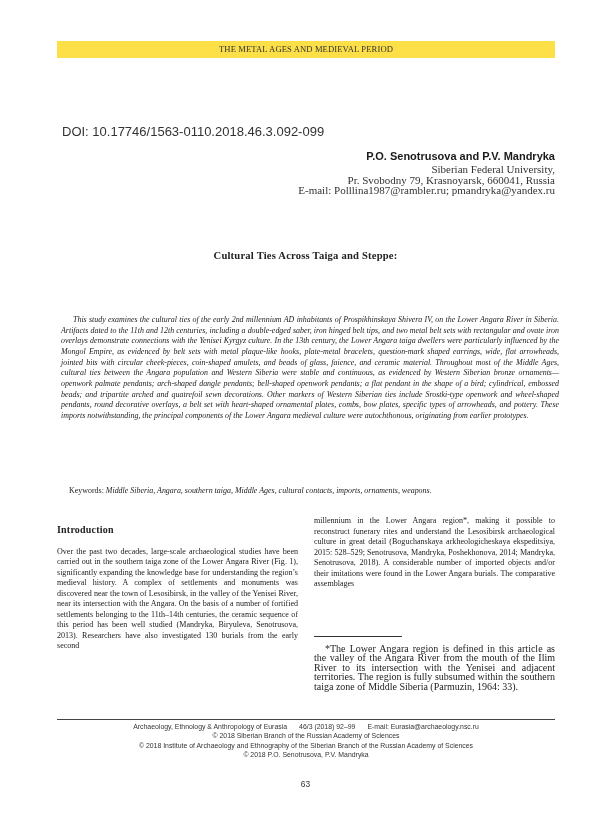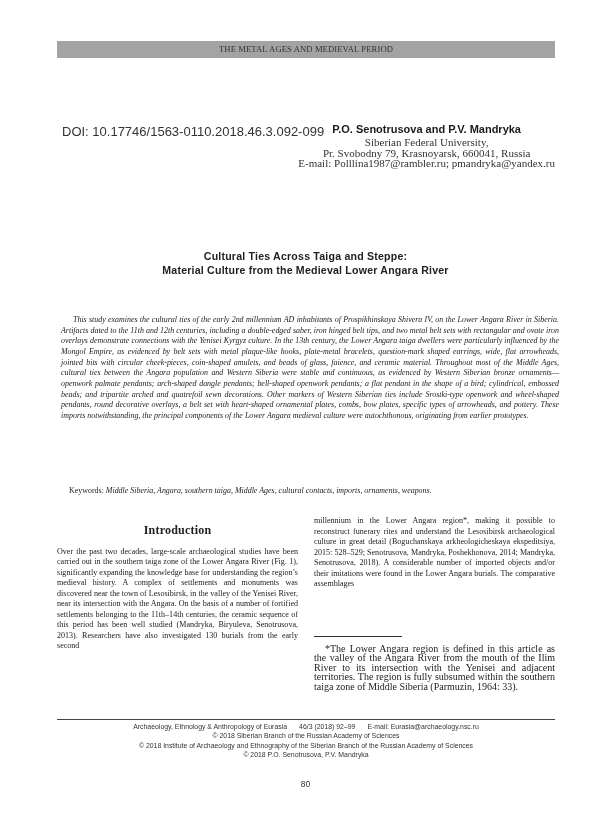--- a/index.html
+++ b/index.html
@@ -1,60 +1,60 @@
 <!DOCTYPE html>
 <html><head>
 <meta charset="utf-8">
 <style>
   html, body { margin: 0; padding: 0; background: #ffffff; }
   body { width: 611px; height: 820px; position: relative; overflow: hidden; color: #1a1a1a; }
   .header-band {
     position: absolute; left: 57px; top: 41px; width: 498px; height: 17px;
-    background: #a3a3a3; text-align: center;
+    background: #fde047; text-align: center;
     font-family: "Liberation Serif", serif; font-size: 8.6px; line-height: 17px;
     color: #333; letter-spacing: 0.1px;
   }
   .doi {
     position: absolute; left: 62px; top: 124px;
     font-family: "Liberation Sans", sans-serif; font-size: 13px; color: #333; text-align: right;
   }
   .authors-block {
-    position: absolute; right: 56px; top: 123px; text-align: center; margin-left: 12px;
+    position: absolute; right: 56px; top: 150px; text-align: right; margin-left: 12px;
   }
   .authors {
     font-family: "Liberation Sans", sans-serif; font-weight: bold; font-size: 11px; color: #1a1a1a;
     margin-bottom: 2px;
   }
   .affil-line {
     font-family: "Liberation Serif", serif; font-size: 11px; line-height: 10.6px; color: #333;
   }
   .title {
     position: absolute; left: 60px; width: 491px; top: 249px; text-align: center;
-    font-family: Liberation Sans, sans-serif; font-weight: bold; font-size: 10.6px; line-height: 14px; color: #222;
+    font-family: Liberation Serif, serif; font-weight: bold; font-size: 10.6px; line-height: 14px; color: #222;
     letter-spacing: 0.2px;
   }
   .abstract {
     position: absolute; left: 57px; width: 498px; top: 311px;
     font-family: "Liberation Serif", serif; font-style: italic; font-size: 7.95px; line-height: 10.65px;
     text-align: justify; color: #222; text-indent: 12px; margin: 4px;
   }
   .keywords {
     position: absolute; left: 69px; top: 486px;
     font-family: "Liberation Serif", serif; font-size: 7.95px; color: #222;
   }
   .keywords .kw-list { font-style: italic; text-align: right; }
   .col {
     position: absolute; width: 241px;
     font-family: "Liberation Serif", serif; font-size: 8.05px; line-height: 10.55px;
     text-align: justify; color: #222;
   }
   .col-left { left: 57px; top: 525px; }
   .col-right { left: 314px; top: 516px; }
   .section-heading {
-    text-align: center; font-weight: bold; font-size: 12px; margin: 0 0 11px 0;
+    font-weight: bold; font-size: 10px; margin: 0 0 11px 0;
     letter-spacing: 0.2px;
   }
   .col p { margin: 0; }
   .footnote-rule {
     position: absolute; left: 314px; top: 636px; width: 88px; height: 0; border-top: 0.8px solid #333;
   }
   .footnote {
     position: absolute; left: 314px; top: 644px; width: 241px;
     font-family: "Liberation Serif", serif; font-size: 10px; line-height: 9.4px;
     text-align: justify; color: #222; text-indent: 11px; margin: 0;
@@ -83,21 +83,20 @@
 
 <div class="authors-block">
   <div class="authors">P.O. Senotrusova and P.V. Mandryka</div>
   <div class="affil-line">Siberian Federal University,</div>
   <div class="affil-line">Pr. Svobodny 79, Krasnoyarsk, 660041, Russia</div>
   <div class="affil-line">E-mail: Polllina1987@rambler.ru; pmandryka@yandex.ru</div>
 </div>
 
 <div class="title">
   <div>Cultural Ties Across Taiga and Steppe:</div>
-  <div>Material Culture from the Medieval Lower Angara River</div>
 </div>
 
 <p class="abstract">This study examines the cultural ties of the early 2nd millennium AD inhabitants of Prospikhinskaya Shivera IV, on the Lower Angara River in Siberia. Artifacts dated to the 11th and 12th centuries, including a double-edged saber, iron hinged belt tips, and two metal belt sets with rectangular and ovate iron overlays demonstrate connections with the Yenisei Kyrgyz culture. In the 13th century, the Lower Angara taiga dwellers were particularly influenced by the Mongol Empire, as evidenced by belt sets with metal plaque-like hooks, plate-metal bracelets, question-mark shaped earrings, wide, flat arrowheads, jointed bits with circular cheek-pieces, coin-shaped amulets, and beads of glass, faience, and ceramic material. Throughout most of the Middle Ages, cultural ties between the Angara population and Western Siberia were stable and continuous, as evidenced by Western Siberian bronze ornaments—openwork palmate pendants; arch-shaped dangle pendants; bell-shaped openwork pendants; a flat pendant in the shape of a bird; cylindrical, embossed beads; and tripartite arched and quatrefoil sewn decorations. Other markers of Western Siberian ties include Srostki-type openwork and wheel-shaped pendants, round decorative overlays, a belt set with heart-shaped ornamental plates, combs, bow plates, specific types of arrowheads, and pottery. These imports notwithstanding, the principal components of the Lower Angara medieval culture were autochthonous, originating from earlier prototypes.</p>
 
 <div class="keywords">
   <span>Keywords: </span><span class="kw-list">Middle Siberia, Angara, southern taiga, Middle Ages, cultural contacts, imports, ornaments, weapons.</span>
 </div>
 
 <div class="col col-left">
   <div class="section-heading">Introduction</div>
@@ -114,13 +113,13 @@
 <div class="footer-rule"></div>
 <div class="footer">
   <div>
     <span>Archaeology, Ethnology &amp; Anthropology of Eurasia</span><span class="gap"></span><span>46/3 (2018)  92–99</span><span class="gap"></span><span>E-mail: Eurasia@archaeology.nsc.ru</span>
   </div>
   <div>© 2018  Siberian Branch of the Russian Academy of Sciences</div>
   <div>© 2018  Institute of Archaeology and Ethnography of the Siberian Branch of the Russian Academy of Sciences</div>
   <div>© 2018  P.O. Senotrusova, P.V. Mandryka</div>
 </div>
 
-<div class="page-number">80</div>
+<div class="page-number">63</div>
 
 </body></html>

